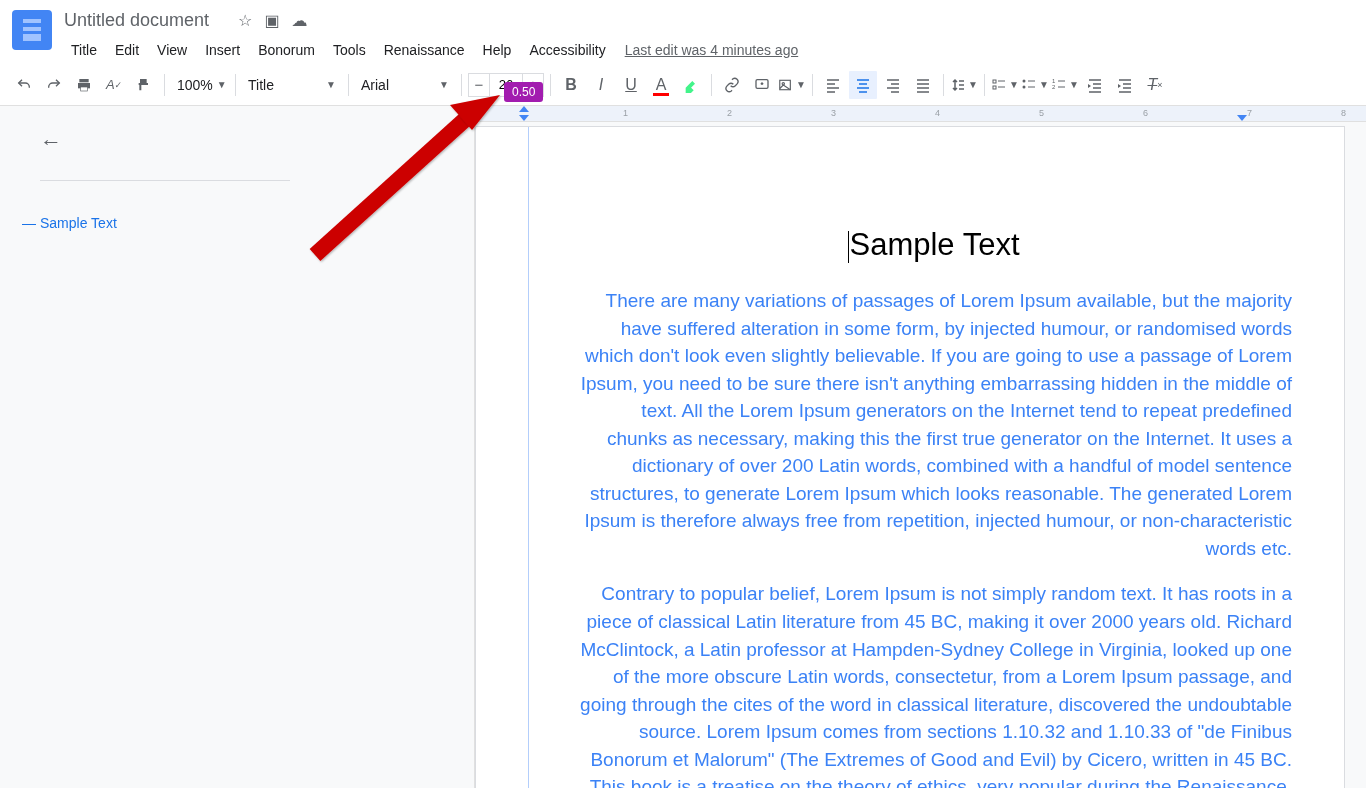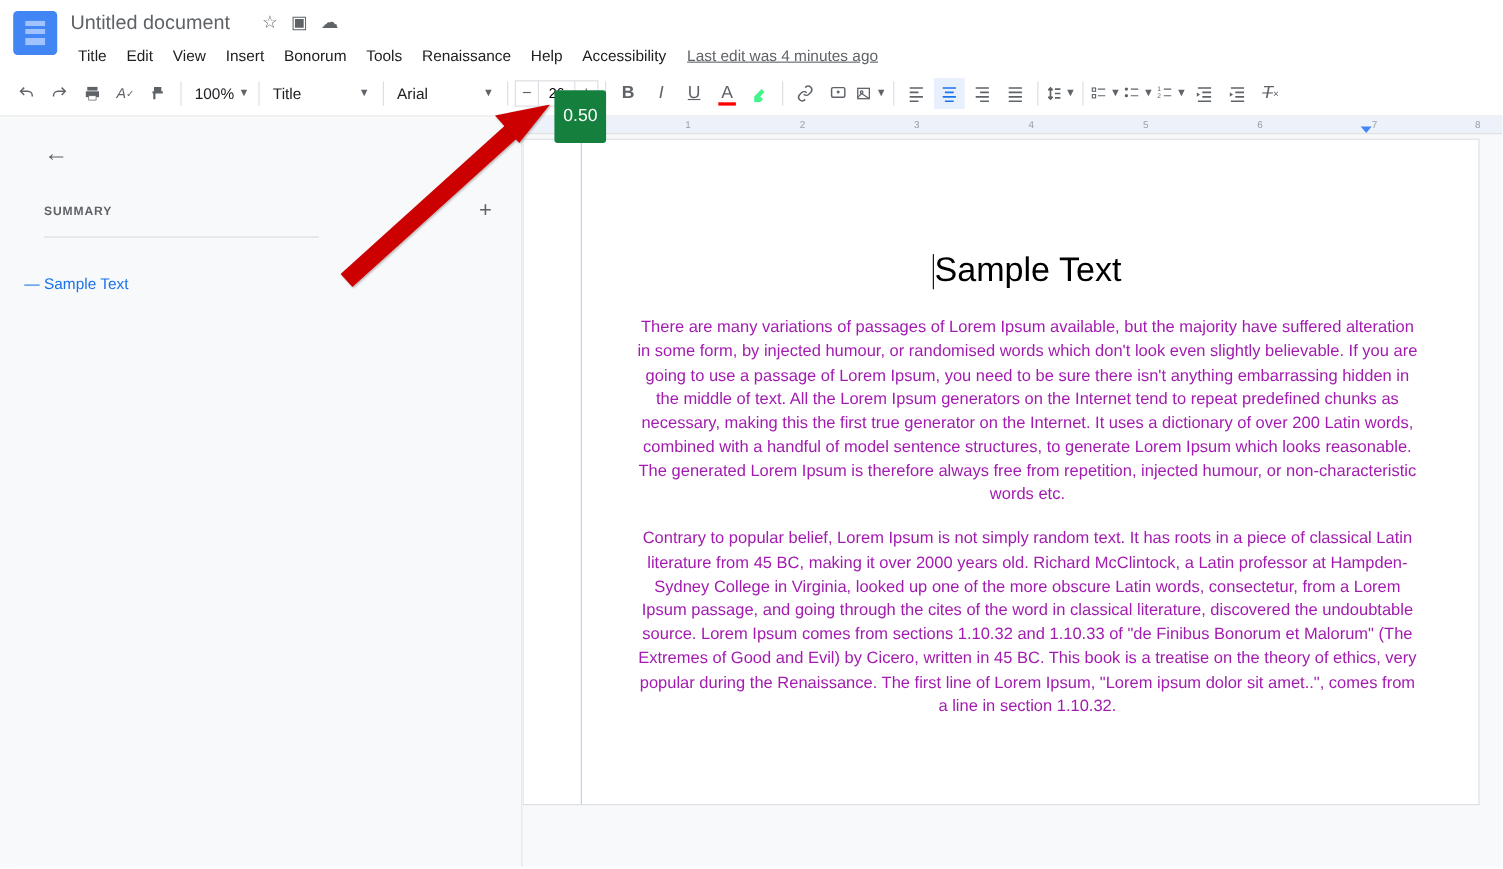--- a/index.html
+++ b/index.html
@@ -24,21 +24,21 @@
 .tb-select.font-sel { width:100px; justify-content:space-between; }
 .tb-select.zoom-sel { width:58px; justify-content:space-between; }
 .dd-arrow { font-size:10px; color:#5f6368; margin-left:4px; }
 .fontsize-box { display:flex; align-items:center; }
 .fs-btn { width:22px; height:24px; border:1px solid #dadce0; display:flex; align-items:center; justify-content:center; font-size:15px; color:#5f6368; cursor:pointer; }
 .fs-input { width:32px; height:24px; border:1px solid #dadce0; border-left:none; border-right:none; text-align:center; font-size:13px; }
 .active { background:#e8f0fe; color:#1a73e8; }
 .text-color-btn { position:relative; }
 .text-color-bar { position:absolute; bottom:3px; left:6px; right:6px; height:3px; background:#ff0000; }
 
-.fontsize-tip { position:absolute; left:504px; top:82px; background:#15803d; color:#fff; font-size:16px; padding:15px 8px; border-radius:3px; z-index:50; }
+.fontsize-tip { position:absolute; left:504px; top:82px; background:#a21caf; color:#fff; font-size:12px; padding:3px 8px; border-radius:3px; z-index:50; }
 
 .main-area { display:flex; height:calc(790px - 108px); position:relative; }
 
 .outline-panel { width:475px; background:#f8f9fa; border-right:1px solid #e0e0e0; padding:20px 26px 20px 40px; position:relative; }
 .back-arrow { font-size:22px; color:#5f6368; cursor:pointer; }
 .out-section { margin-top:28px; }
 .out-label { font-size:11px; font-weight:600; letter-spacing:0.8px; color:#5f6368; display:flex; justify-content:space-between; align-items:center; }
 .out-divider { height:1px; background:#dadce0; margin:12px 0; width:250px; }
 .outline-item { font-size:14px; color:#1a73e8; cursor:pointer; padding:4px 0; }
 .outline-item::before { content:"—"; color:#1a73e8; position:absolute; left:22px; }
@@ -50,21 +50,21 @@
 .horiz-ruler { height:16px; background:#edf2fa; position:relative; font-size:9px; color:#9aa0a6; border-bottom:1px solid #e0e0e0; }
 .hr-tick { position:absolute; top:2px; }
 .indent-marker { position:absolute; top:6px; width:0; height:0; border-left:5px solid transparent; border-right:5px solid transparent; }
 .indent-top { border-bottom:6px solid #4285f4; top:0; }
 .indent-bot { border-top:6px solid #4285f4; top:9px; }
 
 .page { position:absolute; left:0; top:20px; width:870px; background:#fff; border:1px solid #dadce0; padding:100px 52px 60px 100px; }
 .margin-line { position:absolute; left:52px; top:0; bottom:0; width:1px; background:#4285f4; opacity:0.4; }
 .doc-heading { font-size:31px; font-weight:400; text-align:center; margin-bottom:24px; color:#000; position:relative; }
 .cursor-line { display:inline-block; width:1px; height:32px; background:#000; vertical-align:middle; }
-.doc-para { font-size:15px; line-height:1.45; color:#a21caf; margin-bottom:18px; text-align:center; }
+.doc-para { font-size:19px; line-height:1.45; color:#3b82f6; margin-bottom:18px; text-align:right; }
 
 .arrow-annotation { position:absolute; left:300px; top:95px; z-index:60; pointer-events:none; }
 .plus-icon { font-size:20px; font-weight:300; }
 </style>
 </head>
 <body>
 
 <div class="header">
   <div class="logo">
       <div class="logo-inner"></div>
@@ -262,24 +262,20 @@
     <div class="vert-tick" style="top:112px">1</div>
     <div class="vert-tick" style="top:232px">2</div>
     <div class="vert-tick" style="top:352px">3</div>
     <div class="vert-tick" style="top:472px">4</div>
     <div class="vert-tick" style="top:592px">5</div>
   </div>
 
   <div class="outline-panel">
     <div class="back-arrow">←</div>
     <div class="out-section">
-      <div class="out-label">
-        <span>SUMMARY</span>
-        <span class="plus-icon">+</span>
-      </div>
       <div class="out-divider"></div>
       <div style="height:18px"></div>
       <div class="outline-item">Sample Text</div>
     </div>
   </div>
 
   <div class="doc-area">
     <div class="horiz-ruler">
       <span class="hr-tick" style="left:148px">1</span>
       <span class="hr-tick" style="left:252px">2</span>

